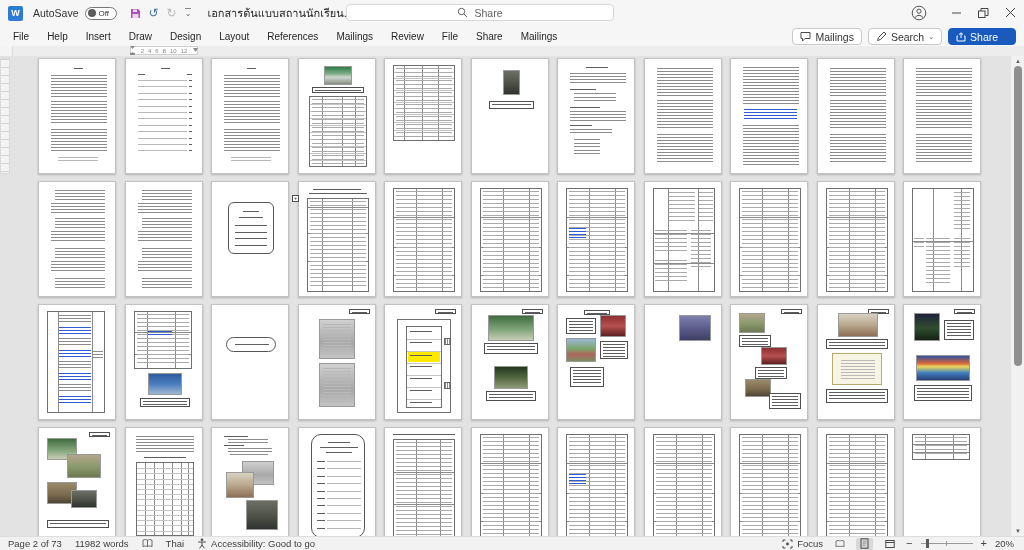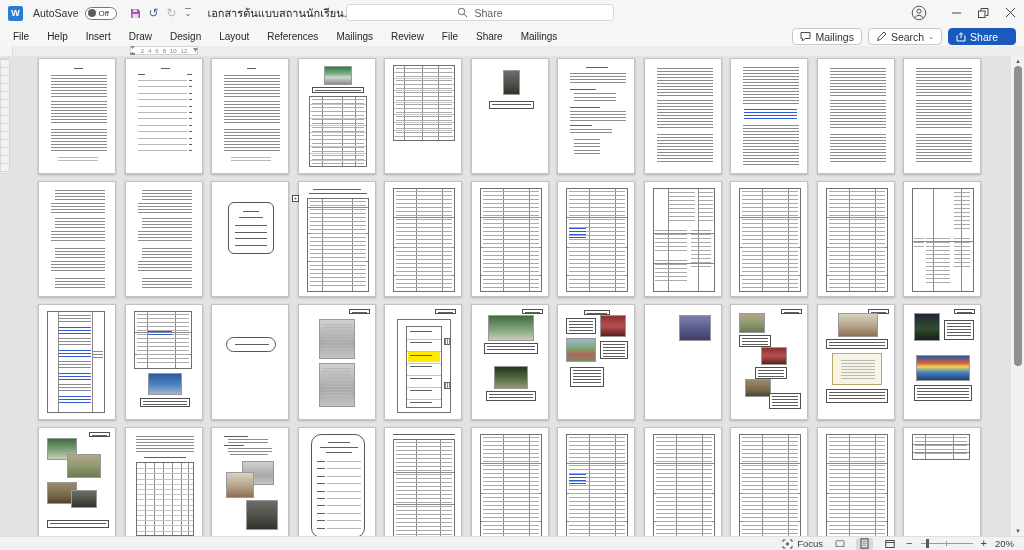--- a/index.html
+++ b/index.html
@@ -766,20 +766,40 @@
         </div>
       </div>
     <div class="scrollbar">
       <span class="sb-arrow" style="top:1px;">▲</span>
       <div class="sb-thumb"></div>
       <span class="sb-arrow" style="bottom:1px;">▼</span>
     </div>
   </div>
 
   <div class="statusbar">
+    <div class="sb-left">
+      <span class="sb-item">Page 2 of 73</span>
+      <span class="sb-item">11982 words</span>
+      <span class="sb-item">
+        <svg width="11" height="9" viewBox="0 0 11 9">
+            <path d="M5.5 1.2C4.3.4 2.4.4 1 1.2v6.4c1.4-.8 3.3-.8 4.5 0 1.2-.8 3.1-.8 4.5 0V1.2c-1.4-.8-3.3-.8-4.5 0z" fill="none" stroke="#4a4a4a" stroke-width="0.8"></path>
+            <line x1="5.5" y1="1.2" x2="5.5" y2="7.6" stroke="#4a4a4a" stroke-width="0.8"></line>
+          </svg>
+      </span>
+      <span class="sb-item">Thai</span>
+      <span class="sb-item">
+        <span style="display:flex;">
+            <svg width="10" height="11">
+              <circle cx="5" cy="1.8" r="1.3" fill="#4a4a4a"></circle>
+              <path d="M1.2 4h7.6M5 4v3M5 7L2.6 10.4M5 7l2.4 3.4" stroke="#4a4a4a" fill="none"></path>
+            </svg>
+          </span>
+        <span>Accessibility: Good to go</span>
+      </span>
+    </div>
     <div class="sb-right">
       <span class="sb-item">
         <span style="display:flex;">
             <svg width="11" height="10">
               <path d="M1 3V1h2.5M8 1h2v2M10 7v2H8M3.5 9H1V7" fill="none" stroke="#4a4a4a"></path>
               <circle cx="5.5" cy="5" r="1.4" fill="#4a4a4a"></circle>
             </svg>
           </span>
         <span>Focus</span>
       </span>

